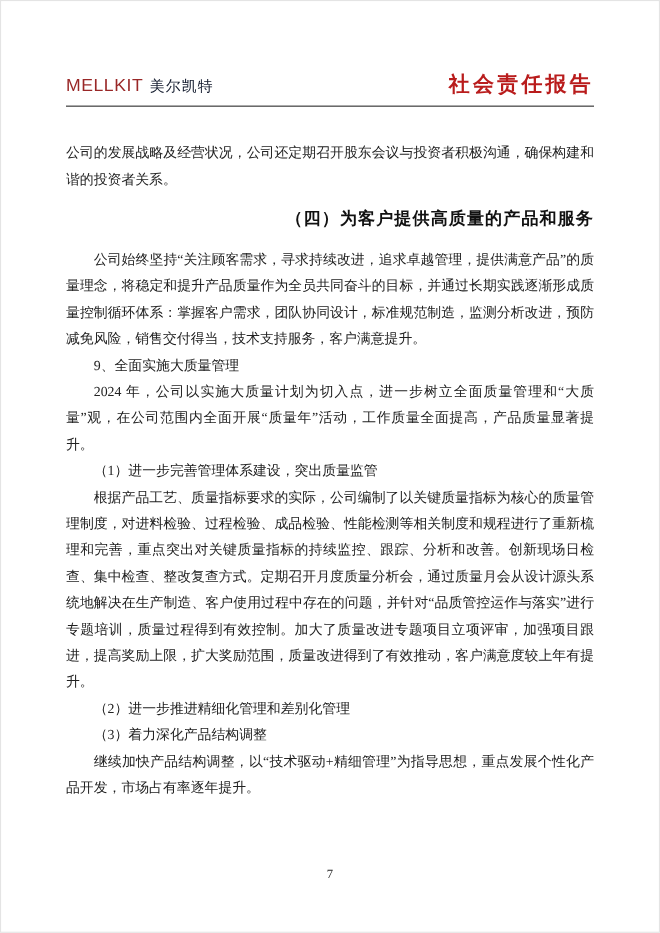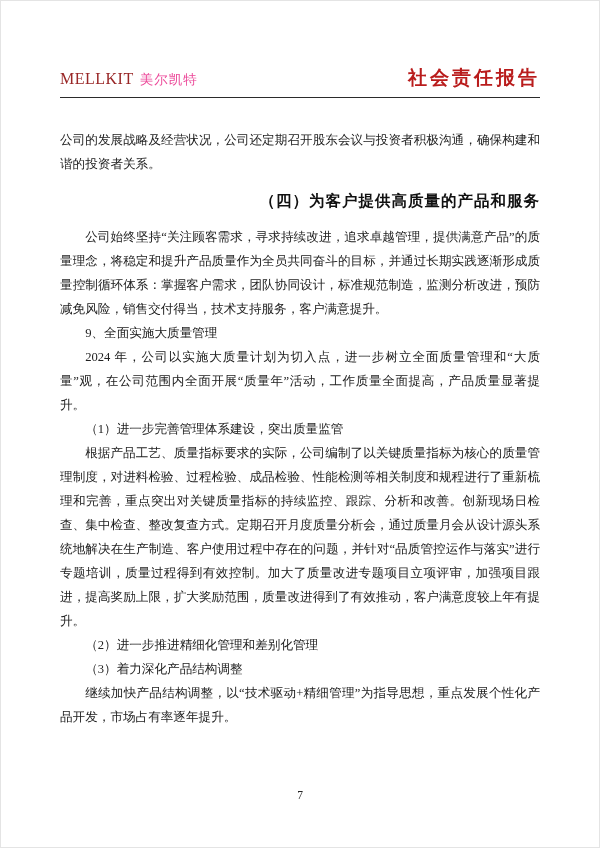--- a/index.html
+++ b/index.html
@@ -25,29 +25,29 @@
     padding-top: 37px;
     padding-bottom: 6px;
     border-bottom: 1.2px solid #2b2b2b;
   }
   .logo {
     display: flex;
     align-items: baseline;
     gap: 6px;
   }
   .logo-latin {
-    font-family: Liberation Serif, serif;
+    font-family: Liberation Sans, sans-serif;
     font-size: 16px;
     letter-spacing: 0.5px;
     color: #992727;
     margin-top: 32px;
   }
   .logo-cjk {
     font-size: 13.5px;
-    color: #ec4899;
+    color: #0f172a;
     letter-spacing: 1px;
   }
   .header-right {
     font-size: 19px;
     color: #b91c1c;
     letter-spacing: 3px;
     font-weight: bold;
   }
   .doc-body {
     margin-top: 30px;

